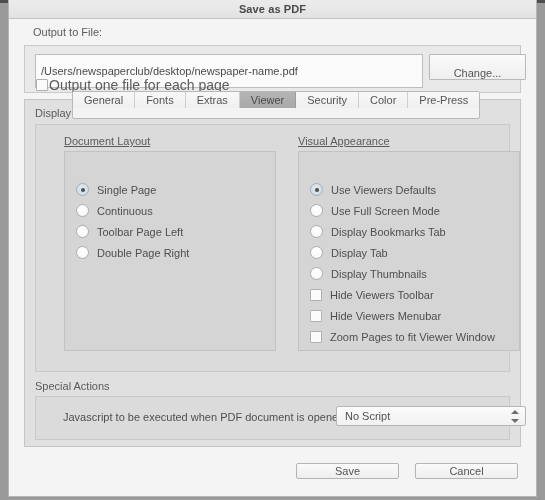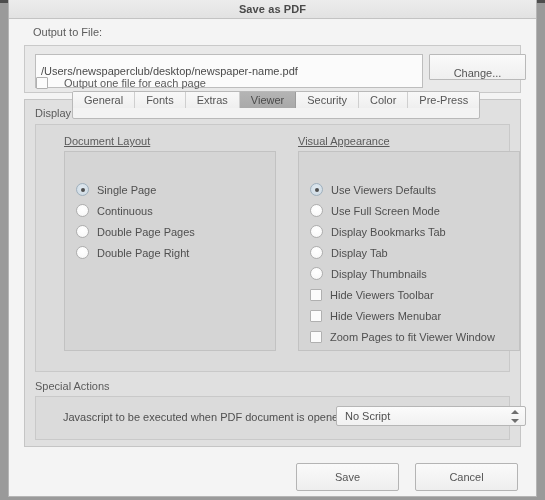--- a/index.html
+++ b/index.html
@@ -100,22 +100,22 @@
   }
   .cbx {
     width: 12px; height: 12px;
     background: #fbfbfb;
     border: 1px solid #b0b0b0;
     border-radius: 1px;
     display: inline-block;
     flex: none;
   }
   #onefile-row .lbl {
-    margin-left: 16px;
-    font-size: 11px;
+    margin-left: 1px;
+    font-size: 14px;
     color: #5b5b5b;
   }
 
   
   #tabbar {
     position: absolute;
     left: 63px; top: 91px;
     height: 28px;
     display: flex;
     z-index: 6;
@@ -272,21 +272,21 @@
 
   
   #footer {
     position: absolute;
     left: 0; right: 0; top: 452px; height: 45px;
     background: #f4f4f4;
   }
   .btn {
     position: absolute;
     top: 11px;
-    width: 103px; height: 28px;
+    width: 103px; height: 16px;
     background: linear-gradient(to bottom,#fafafa,#eeeeee);
     border: 1px solid #b4b4b4;
     border-radius: 2px;
     font-family: "Liberation Sans", "DejaVu Sans", sans-serif;
     font-size: 11px;
     color: #555;
     cursor: default;
     padding: 0;
   }
   #save-btn { left: 287px; }
@@ -340,21 +340,21 @@
             <div class="opt">
               <span class="radio sel"></span>
               <span class="lbl">Single Page</span>
             </div>
             <div class="opt">
               <span class="radio"></span>
               <span class="lbl">Continuous</span>
             </div>
             <div class="opt">
               <span class="radio"></span>
-              <span class="lbl">Double Page Pages</span>
+              <span class="lbl">Toolbar Page Left</span>
             </div>
             <div class="opt">
               <span class="radio"></span>
               <span class="lbl">Double Page Right</span>
             </div>
           </div>
         </div>
 
         <div id="visual-title" class="group-title">Visual Appearance</div>
         <div id="visual-box" class="group-box">

